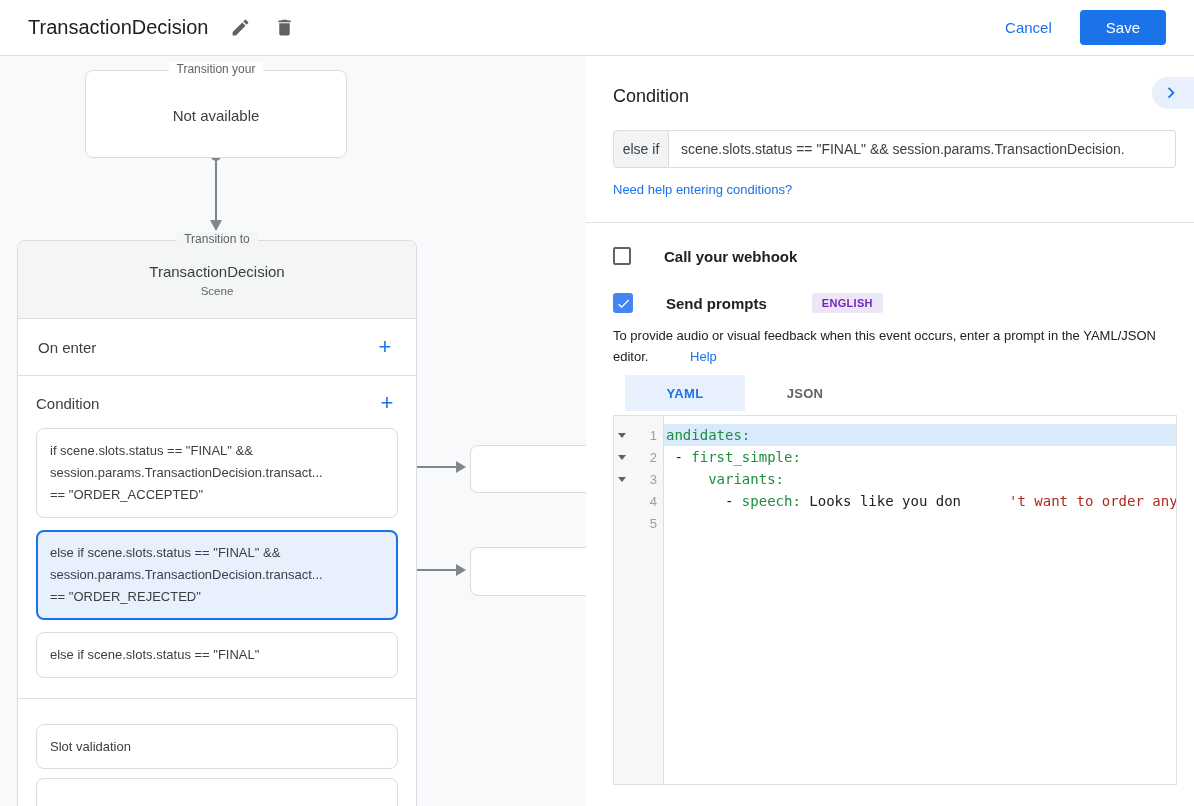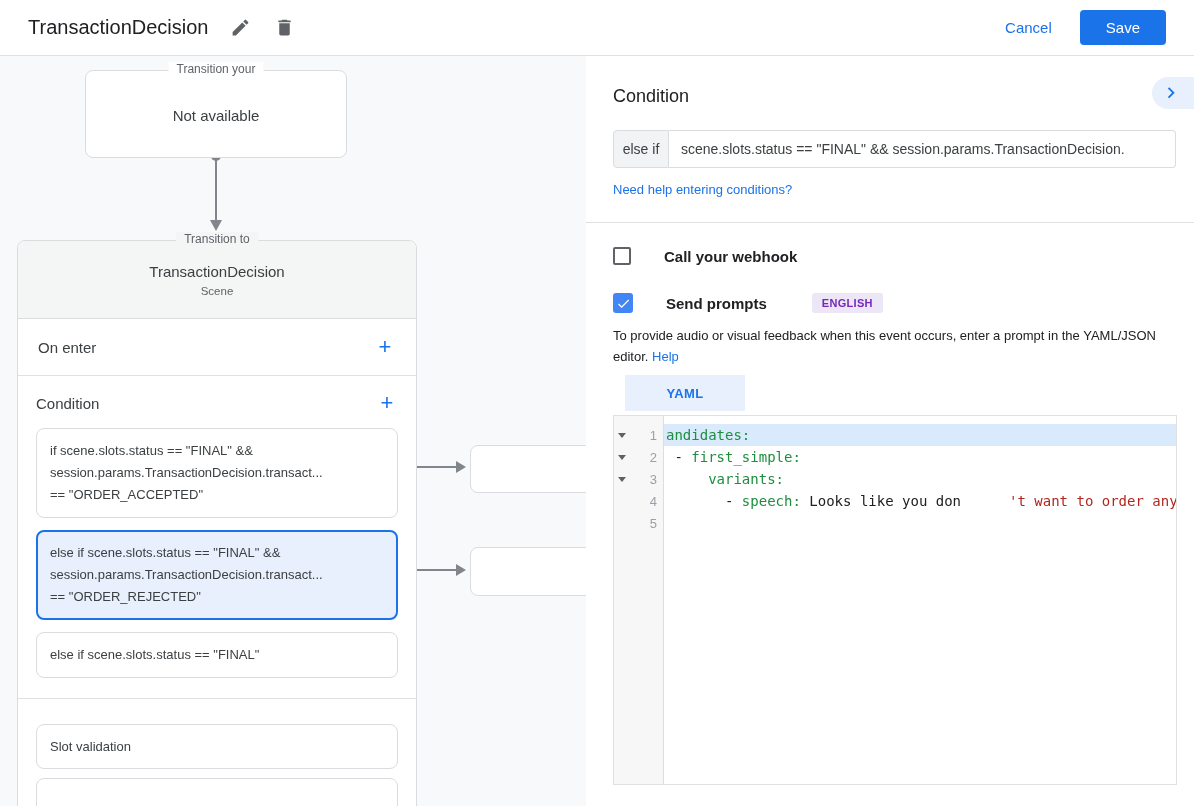--- a/index.html
+++ b/index.html
@@ -84,21 +84,21 @@
   .check-row.prompts { margin-top:28px; }
   .checkbox { width:18px; height:18px; border:2px solid #5f6368; border-radius:2px; background:#fff; flex:none; cursor:pointer; }
   .checkbox.checked { border:none; width:20px; height:20px; background:#4285f4; border-radius:3px;
                       display:flex; align-items:center; justify-content:center; }
   .checkbox.checked svg { width:15px; height:15px; fill:#fff; }
   .check-label { font-size:15px; font-weight:700; color:#202124; }
   .lang-badge { margin-left:12px; background:#ece6f7; color:#7627bb; font-size:11px; font-weight:700;
                 letter-spacing:0.3px; padding:4px 10px; border-radius:3px; }
 
   .desc { margin-top:12px; font-size:13px; line-height:21px; color:#202124; max-width:560px; }
-  .desc a { color:#1a73e8; text-decoration:none; }
+  .desc a { color:#1a73e8; text-decoration:none;margin-left:38px; }
 
   .tabs { display:flex; margin-top:8px;padding-left:12px; }
   .tab { width:120px; height:36px; display:flex; align-items:center; justify-content:center;
          font-size:13px; font-weight:700; letter-spacing:0.3px; color:#5f6368; cursor:pointer; }
   .tab.active { color:#1a73e8; background:#e8f0fe; }
 
   .editor { display:flex; margin-top:4px; border:1px solid #e0e0e0; width:564px; height:370px; background:#fff; overflow:hidden; }
   .gutter { flex:none; width:50px; background:#f7f7f7; border-right:1px solid #ddd; padding-top:8px; }
   .gutter-row { height:22px; display:flex; align-items:center; }
   .fold-cell { width:16px; display:flex; justify-content:center; }
@@ -242,20 +242,21 @@
         <span class="lang-badge">ENGLISH</span>
       </div>
 
       <p class="desc">
         <span>To provide audio or visual feedback when this event occurs, enter a prompt in the YAML/JSON editor.</span>
         <a href="#">Help</a>
       </p>
 
       <div class="tabs">
         <div class="tab active">YAML</div>
+        <div class="tab">JSON</div>
       </div>
 
       <div class="editor">
         <div class="gutter">
           <div class="gutter-row">
             <span class="fold-cell">
                 <span class="fold-tri"></span>
               </span>
             <span class="gutter-num">1</span>
           </div>

